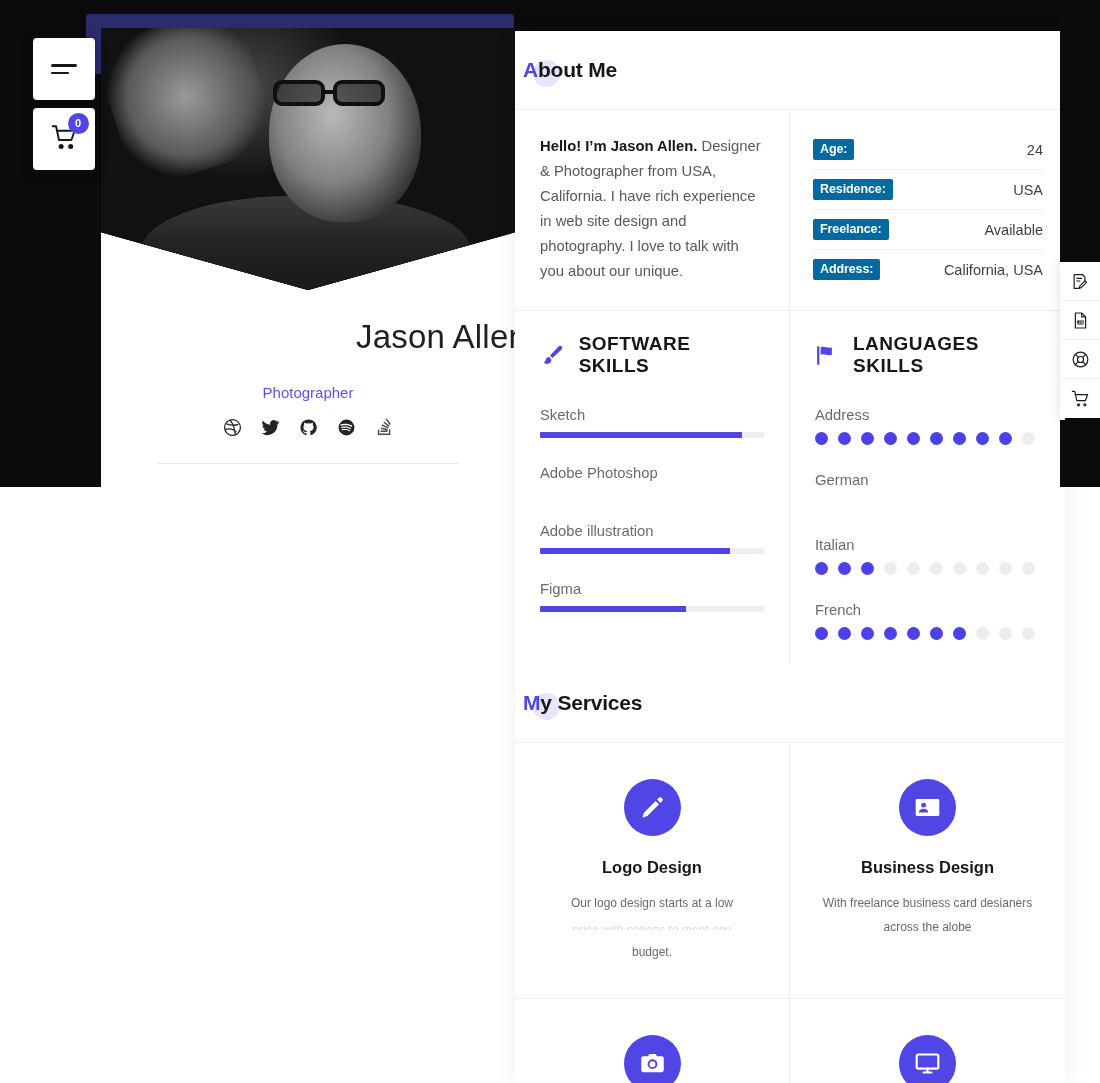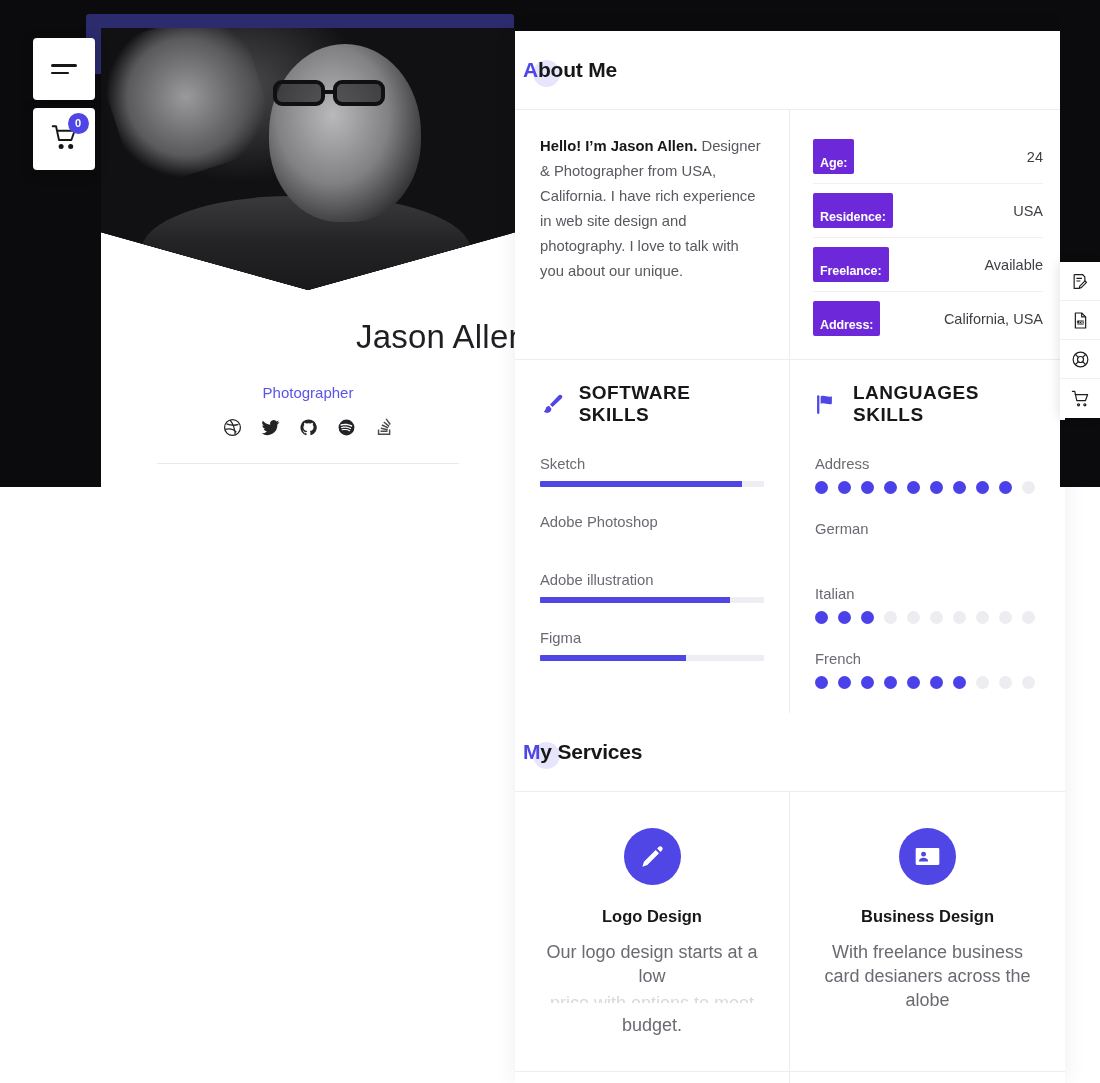--- a/index.html
+++ b/index.html
@@ -228,23 +228,23 @@
     width: 275px;
     padding: 20px 22px 14px 23px;
   }
   .info-row {
     display: flex; align-items: center; justify-content: space-between;
     padding: 9px 0;
     border-bottom: 1px solid #f0f0f4;
   }
   .info-row:last-child { border-bottom: none; }
   .info-key {
-    background: #6d28d9; color: #ffffff;
+    background: #0369a1; color: #ffffff;
     font-size: 12.5px; font-weight: 700;
-    padding: 17px 7px 4px 7px;
+    padding: 3px 7px 4px 7px;
     border-radius: 2px;
     letter-spacing: -0.1px;
   }
   .info-val { font-size: 14.5px; color: #3e3e45; }
 
   
   .skills-grid { display: flex; }
   .skill-col {
     width: 275px;
     padding: 22px 25px 18px 25px;
@@ -291,21 +291,21 @@
   .svc-icon {
     width: 57px; height: 57px; margin: 0 auto 22px auto;
     border-radius: 50%;
     background: #4f46e5;
     display: flex; align-items: center; justify-content: center;
   }
   .svc-title {
     font-size: 16.5px; font-weight: 700; color: #17171a; margin-bottom: 14px;
   }
   .svc-desc {
-    font-size: 18px; line-height: 24px; color: #6a6a72;
+    font-size: 12px; line-height: 24px; color: #6a6a72;
   }
   .svc-card.clipped .svc-desc { position: relative; }
   .svc-card.clipped .svc-desc .clipline {
     display: block;
     height: 12px;
     overflow: hidden;
     color: #d9d9de;
     margin: 3px 0 10px 0;
   }
 

